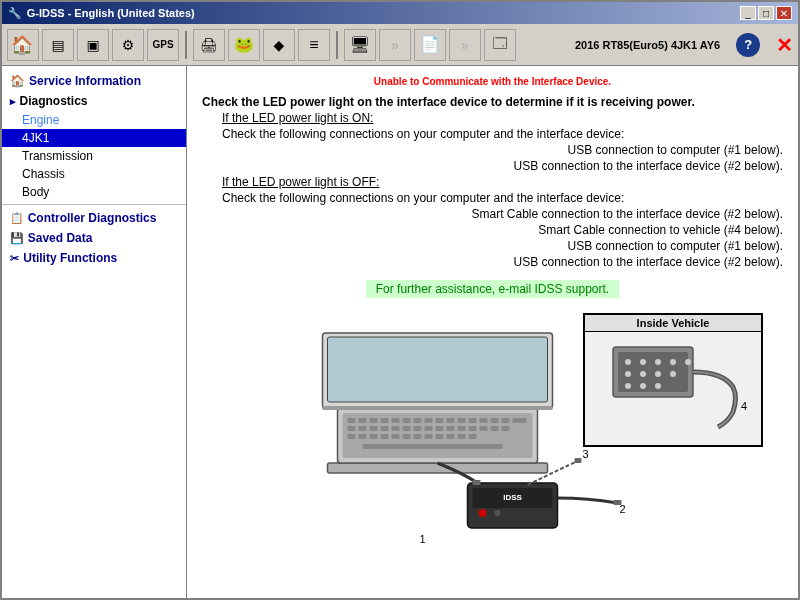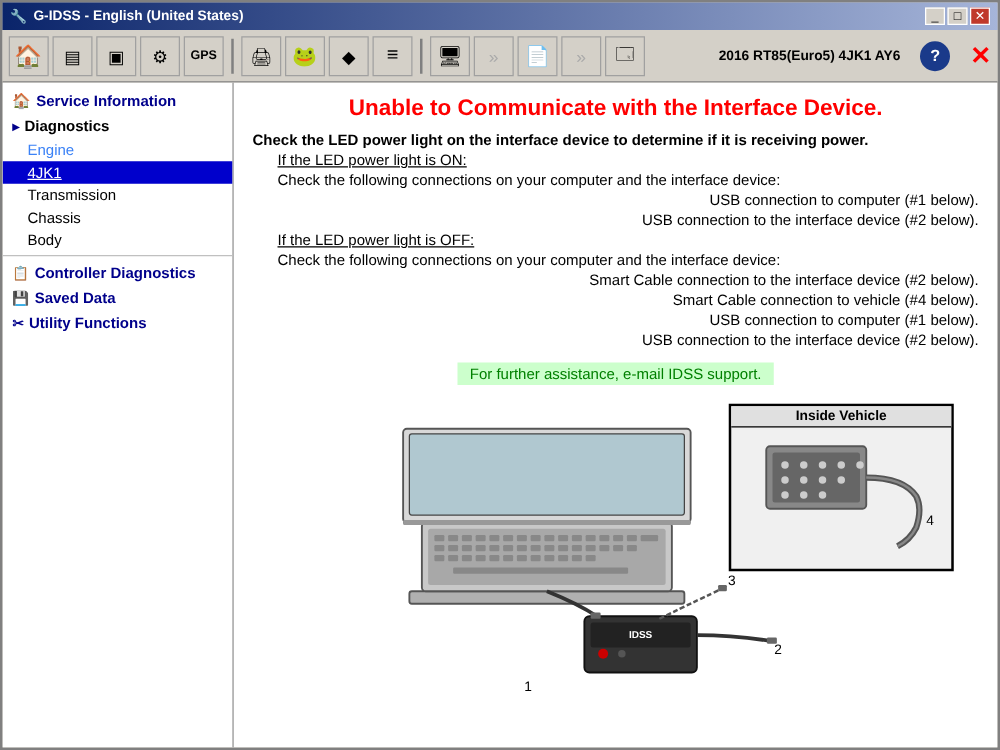--- a/index.html
+++ b/index.html
@@ -22,30 +22,30 @@
     .toolbar-right { margin-left: auto; display: flex; align-items: center; gap: 16px; font-size: 11px; font-weight: bold; color: #000; }
     .toolbar-help { width: 24px; height: 24px; border-radius: 50%; background: #1a3a8a; color: white; font-weight: bold; display: flex; align-items: center; justify-content: center; cursor: pointer; font-size: 13px; }
     .toolbar-close { color: red; font-size: 20px; cursor: pointer; font-weight: bold; }
 
     
     .main-layout { display: flex; flex: 1; overflow: hidden; }
 
     
     .sidebar { width: 185px; min-width: 185px; background: white; border-right: 1px solid #808080; overflow-y: auto; padding: 5px 0; }
     .sidebar-item { padding: 2px 8px 2px 20px; font-size: 12px; cursor: pointer; color: #000; }
-    .sidebar-item.selected { background: #0000cc; color: white; text-decoration: underline; }
+    .sidebar-item.selected { background: #0000cc; color: white; }
     .sidebar-item.red { color: #3b82f6; }
     .sidebar-section-header { padding: 3px 8px; font-weight: bold; font-size: 12px; color: #00008b; cursor: pointer; display: flex; align-items: center; gap: 4px; }
     .sidebar-divider { border-top: 1px solid #c0c0c0; margin: 3px 0; }
 
     
     .content { flex: 1; background: white; overflow: auto; padding: 10px 15px; }
 
     
-    .error-title { color: red; font-size: 18px; font-weight: bold; text-align: center; margin-bottom: 8px; }
+    .error-title { color: red; font-size: 10px; font-weight: bold; text-align: center; margin-bottom: 8px; }
     .bold-text { font-weight: bold; font-size: 12px; }
     .underline { text-decoration: underline; }
     .indent1 { padding-left: 20px; }
     .indent2 { padding-left: 40px; text-align: right; }
     .content-line { margin-bottom: 2px; font-size: 12px; }
     .green-link { color: green; font-size: 12px; text-align: left; background: #ccffcc; padding: 2px 10px; display: inline-block; margin-top: 5px; }
     .diagram-area { display: flex; margin-top: 15px; position: relative; height: 250px; }
     .inside-vehicle-box { position: absolute; right: 20px; top: 0; width: 180px; border: 2px solid #000; background: #f0f0f0; }
     .inside-vehicle-label { font-size: 11px; font-weight: bold; text-align: center; background: #e0e0e0; border-bottom: 1px solid #000; padding: 2px; }
 

